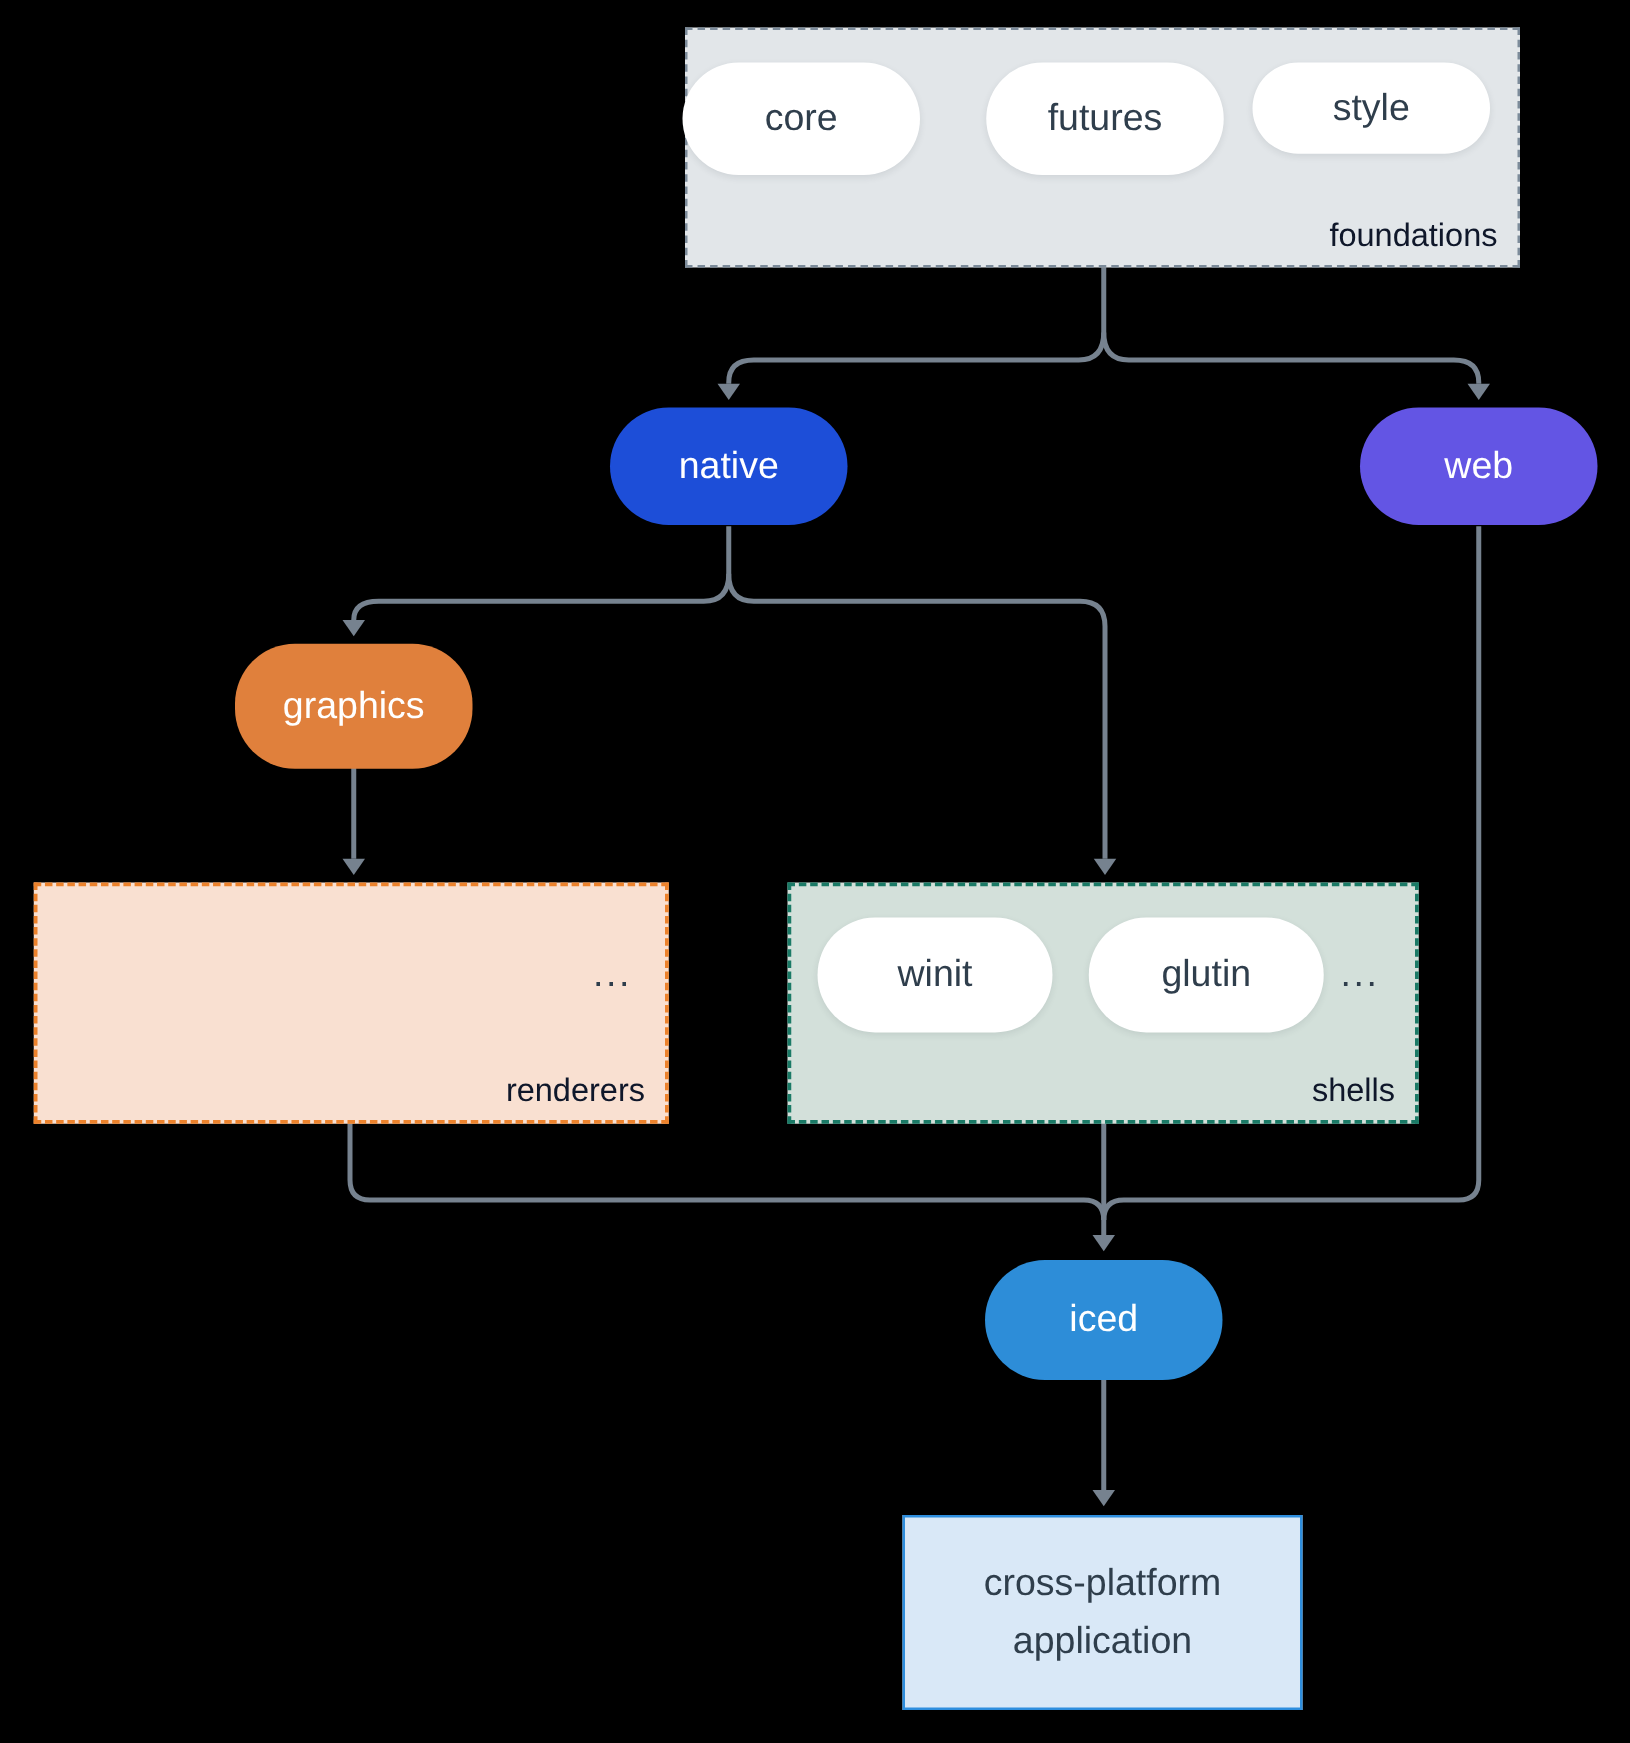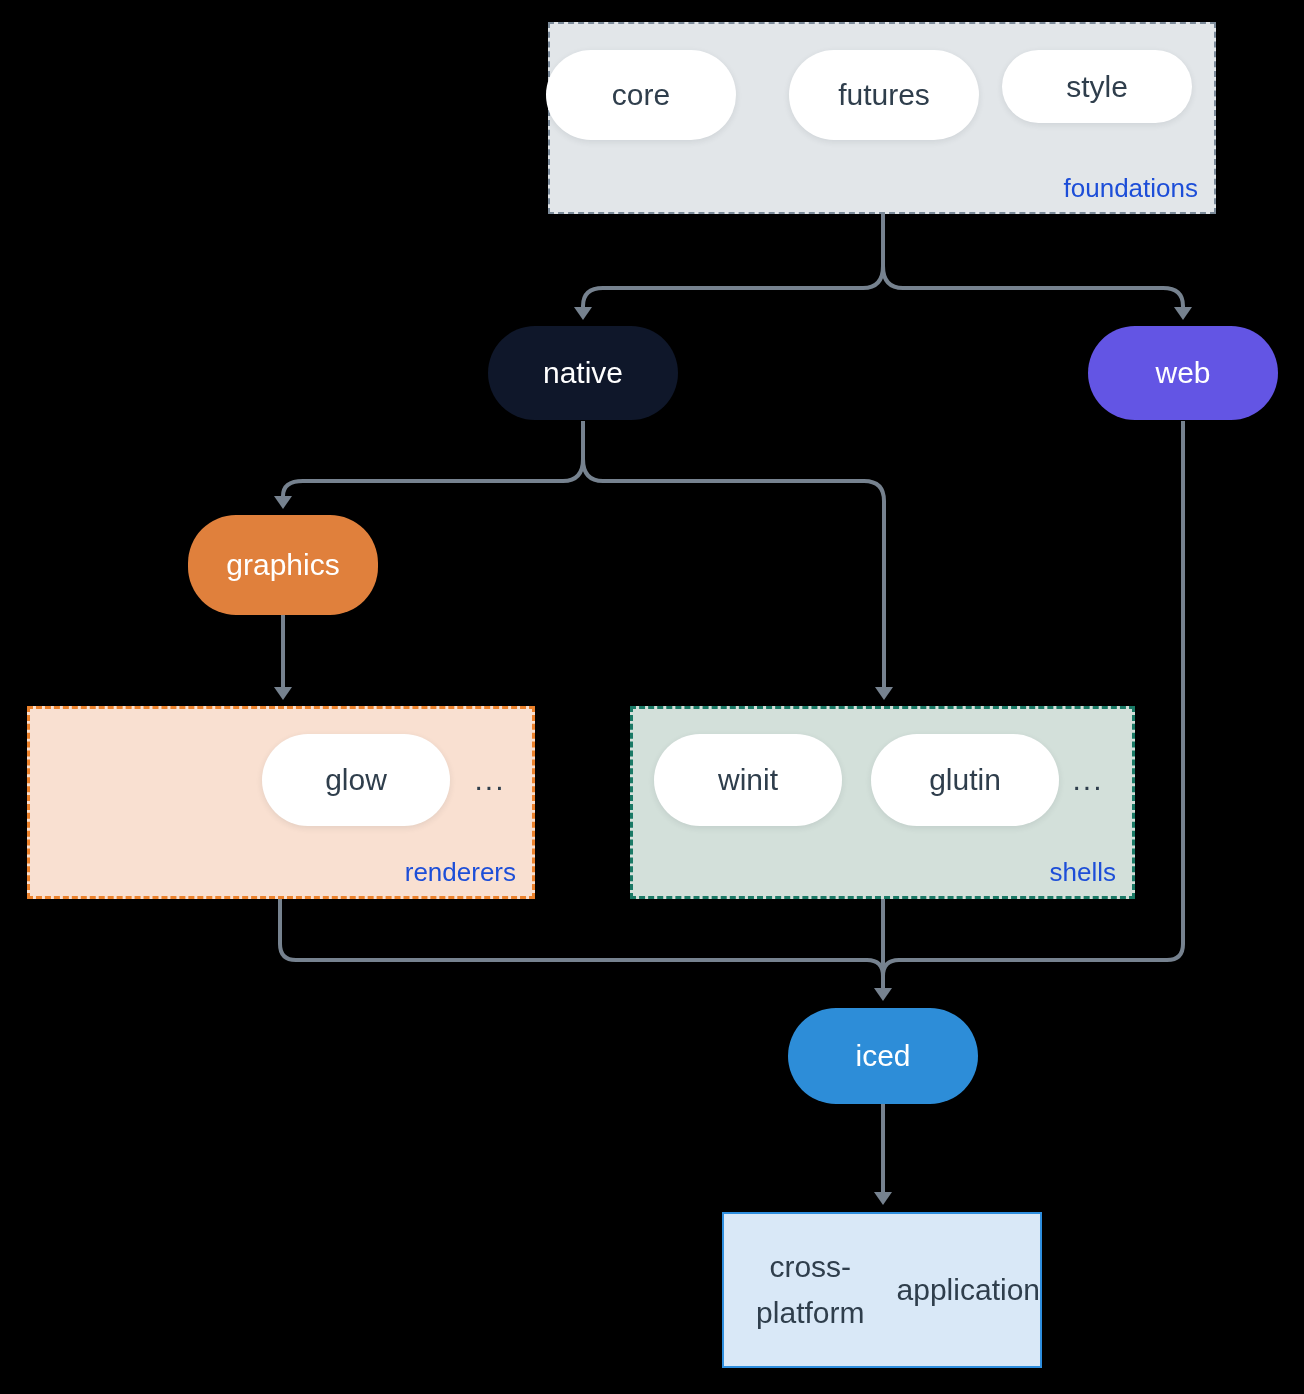--- a/index.html
+++ b/index.html
@@ -36,21 +36,21 @@
   }
   .group-shells {
     left: 630px; top: 706px; width: 505px; height: 193px;
     background: #d3e0da;
     border: 3px dashed #1a7a66;
   }
   .group-label {
     position: absolute;
     right: 16px; bottom: 8px;
     font-size: 26px;
-    color: #1d4ed8;
+    color: #0f172a;
   }
   .pill-white {
     position: absolute;
     background: #ffffff;
     border-radius: 47px;
     display: flex;
     align-items: center;
     justify-content: center;
     font-size: 30px;
     color: #2f3e4c;
@@ -58,41 +58,41 @@
   }
   .node-pill {
     position: absolute;
     border-radius: 48px;
     display: flex;
     align-items: center;
     justify-content: center;
     font-size: 30px;
     color: #ffffff;
   }
-  .node-native  { left: 488px;  top: 326px; width: 190px; height: 94px; background: #0f172a; }
+  .node-native  { left: 488px;  top: 326px; width: 190px; height: 94px; background: #1d4ed8; }
   .node-web     { left: 1088px; top: 326px; width: 190px; height: 94px; background: #6355e4; }
   .node-graphics{ left: 188px;  top: 515px; width: 190px; height: 100px; background: #e0803c; }
   .node-iced    { left: 788px;  top: 1008px; width: 190px; height: 96px; background: #2d8dd8; text-align: right; }
   .ellipsis {
     position: absolute;
     display: flex;
     align-items: center;
     justify-content: center;
     font-size: 30px;
     color: #2f3e4c;
     letter-spacing: 2px;
   }
   .app-box {
     position: absolute;
     left: 722px; top: 1212px; width: 320px; height: 156px;
     box-sizing: border-box;
     background: #d9e8f7;
     border: 2px solid #2e8ede;
     display: flex;
-    flex-direction: row;
+    flex-direction: column;
     align-items: center;
     justify-content: center;
     font-size: 30px;
     line-height: 46px;
     color: #2f3e4c;
     text-align: center;
   }
 </style>
 </head>
 <body>
@@ -137,21 +137,20 @@
   <div class="pill-white" style="left:1002px; top:50px; width:190px; height:73px;">style</div>
 
   <div class="node-pill node-native">native</div>
   <div class="node-pill node-web">web</div>
 
   <div class="node-pill node-graphics">graphics</div>
 
   <div class="group group-renderers">
     <span class="group-label">renderers</span>
   </div>
-  <div class="pill-white" style="left:262px; top:734px; width:188px; height:92px;">glow</div>
   <div class="ellipsis" style="left:452px; top:734px; width:76px; height:92px;">...</div>
 
   <div class="group group-shells">
     <span class="group-label">shells</span>
   </div>
   <div class="pill-white" style="left:654px; top:734px; width:188px; height:92px;">winit</div>
   <div class="pill-white" style="left:871px; top:734px; width:188px; height:92px;">glutin</div>
   <div class="ellipsis" style="left:1050px; top:734px; width:76px; height:92px;">...</div>
 
   <div class="node-pill node-iced">iced</div>

